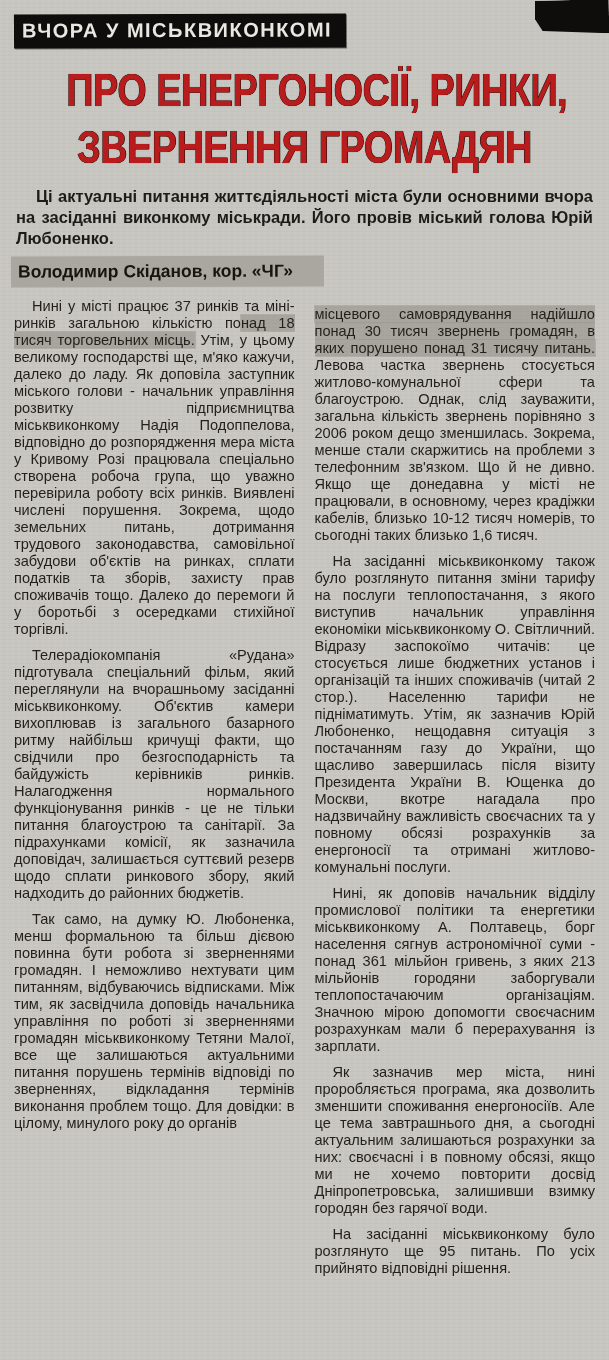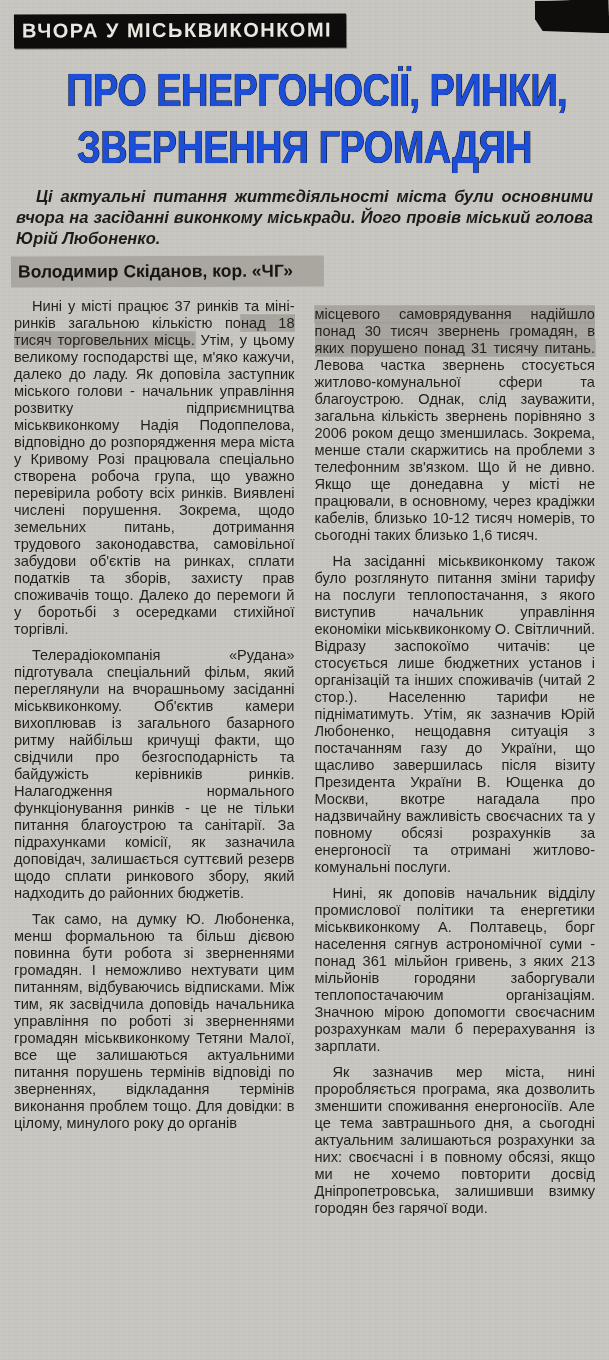--- a/index.html
+++ b/index.html
@@ -44,37 +44,36 @@
     right: -14px;
     width: 74px;
     height: 34px;
     background: #0e0d0b;
     transform: rotate(-1deg);
     clip-path: polygon(0 0, 100% 0, 100% 100%, 10% 90%, 0 55%);
   }
   .headline {
     margin: 10px 0 6px 0;
     text-align: center;
-    color: #1d4ed8;
+    color: #b91c1c;
     font-weight: bold;
     font-size: 46px;
     line-height: 57px;
     text-shadow: 0.6px 0 0 #0c0b09, -0.4px 0 0 #0c0b09, 0 0 1px rgba(0,0,0,0.55);
     letter-spacing: -0.5px;
   }
   .hl-line {
     display: block;
     white-space: nowrap;
     transform: scaleX(0.82);
     transform-origin: 50% 50%;
   }
   .lead {
     margin: 10px 2px 6px 2px;
     font-weight: bold;
-    font-style: italic;
     font-size: 16.5px;
     line-height: 21px;
     text-align: justify;
     text-indent: 20px;
     color: #1d1c19;
   }
   .byline {
     display: inline-block;
     margin: 4px 0 2px 0;
     background: #a9a7a0;
@@ -139,17 +138,18 @@
       <p class="para"><span>Нині у місті працює 37 ринків та міні-ринків загальною кількістю по</span><span class="mark">над 18 тисяч торговельних місць.</span><span> Утім, у цьому великому господарстві ще, м'яко кажучи, далеко до ладу. Як доповіла заступник міського голови - начальник управління розвитку підприємництва міськвиконкому Надія Подоппелова, відповідно до розпорядження мера міста у Кривому Розі працювала спеціально створена робоча група, що уважно перевірила роботу всіх ринків. Виявлені числені порушення. Зокрема, щодо земельних питань, дотримання трудового законодавства, самовільної забудови об'єктів на ринках, сплати податків та зборів, захисту прав споживачів тощо. Далеко до перемоги й у боротьбі з осередками стихійної торгівлі.</span></p>
       <p class="para">Телерадіокомпанія «Рудана» підготувала спеціальний фільм, який переглянули на вчорашньому засіданні міськвиконкому. Об'єктив камери вихоплював із загального базарного ритму найбільш кричущі факти, що свідчили про безгосподарність та байдужість керівників ринків. Налагодження нормального функціонування ринків - це не тільки питання благоустрою та санітарії. За підрахунками комісії, як зазначила доповідач, залишається суттєвий резерв щодо сплати ринкового збору, який надходить до районних бюджетів.</p>
       <p class="para">Так само, на думку Ю. Любоненка, менш формальною та більш дієвою повинна бути робота зі зверненнями громадян. І неможливо нехтувати цим питанням, відбуваючись відписками. Між тим, як засвідчила доповідь начальника управління по роботі зі зверненнями громадян міськвиконкому Тетяни Малої, все ще залишаються актуальними питання порушень термінів відповіді по зверненнях, відкладання термінів виконання проблем тощо. Для довідки: в цілому, минулого року до органів</p>
     </div>
 
     <div class="col">
       <p class="para cont"><span class="mark">місцевого самоврядування надійшло понад 30 тисяч звернень громадян, в яких порушено понад 31 тисячу питань.</span><span> Левова частка звернень стосується житлово-комунальної сфери та благоустрою. Однак, слід зауважити, загальна кількість звернень порівняно з 2006 роком дещо зменшилась. Зокрема, менше стали скаржитись на проблеми з телефонним зв'язком. Що й не дивно. Якщо ще донедавна у місті не працювали, в основному, через крадіжки кабелів, близько 10-12 тисяч номерів, то сьогодні таких близько 1,6 тисяч.</span></p>
       <p class="para">На засіданні міськвиконкому також було розглянуто питання зміни тарифу на послуги теплопостачання, з якого виступив начальник управління економіки міськвиконкому О. Світличний. Відразу заспокоїмо читачів: це стосується лише бюджетних установ і організацій та інших споживачів (читай 2 стор.). Населенню тарифи не підніматимуть. Утім, як зазначив Юрій Любоненко, нещодавня ситуація з постачанням газу до України, що щасливо завершилась після візиту Президента України В. Ющенка до Москви, вкотре нагадала про надзвичайну важливість своєчасних та у повному обсязі розрахунків за енергоносії та отримані житлово-комунальні послуги.</p>
       <p class="para">Нині, як доповів начальник відділу промислової політики та енергетики міськвиконкому А. Полтавець, борг населення сягнув астрономічної суми - понад 361 мільйон гривень, з яких 213 мільйонів городяни заборгували теплопостачаючим організаціям. Значною мірою допомогти своєчасним розрахункам мали б перерахування із зарплати.</p>
       <p class="para">Як зазначив мер міста, нині проробляється програма, яка дозволить зменшити споживання енергоносіїв. Але це тема завтрашнього дня, а сьогодні актуальним залишаються розрахунки за них: своєчасні і в повному обсязі, якщо ми не хочемо повторити досвід Дніпропетровська, залишивши взимку городян без гарячої води.</p>
+      <p class="para">На засіданні міськвиконкому було розглянуто ще 95 питань. По усіх прийнято відповідні рішення.</p>
     </div>
 
   </div>
 
 </div>
 
 </body></html>

